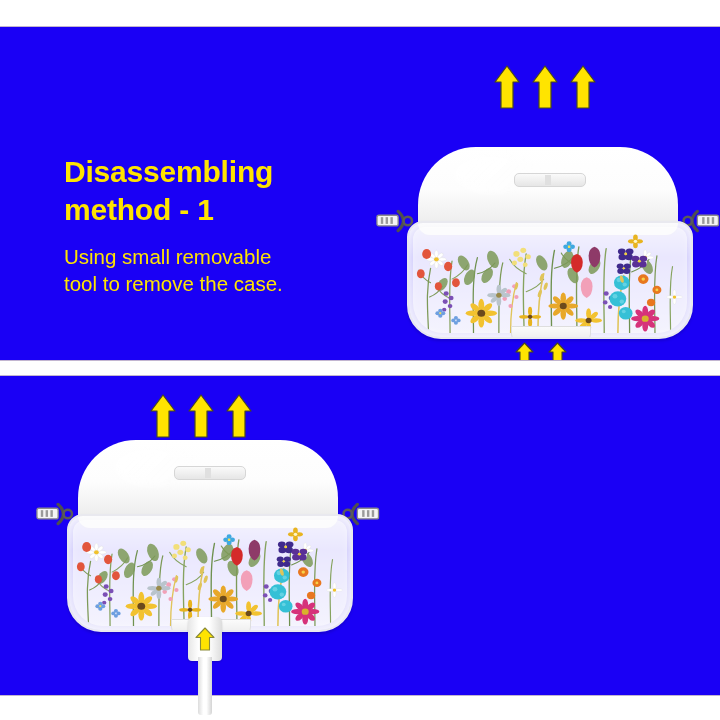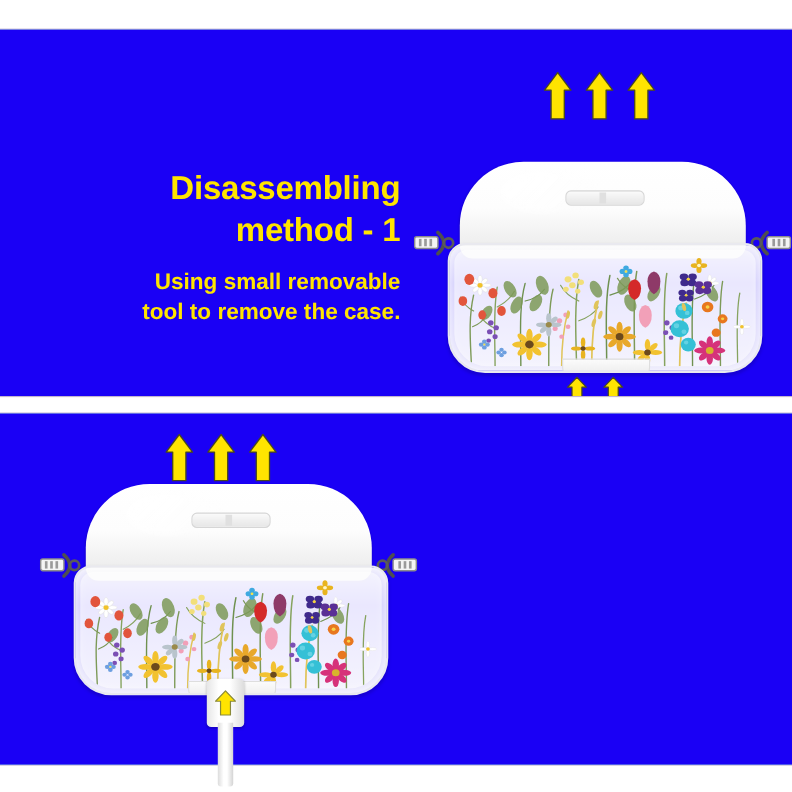--- a/index.html
+++ b/index.html
@@ -4,24 +4,23 @@
 <style>
   html, body {
     margin: 0;
     padding: 0;
     background: #ffffff;
   }
   #root {
     position: relative;
     width: 720px;
     height: 720px;
-    background: #0ea5e9;
+    background: #fef9c3;
     overflow: hidden;
     font-family: "Liberation Sans", sans-serif;
-    text-align: right;
   }
 
   
   .panel {
     position: absolute;
     left: 0;
     width: 720px;
     background: #1a00f5;
     overflow: hidden;
   }
@@ -52,21 +51,21 @@
     font-size: 30px;
     font-weight: bold;
     line-height: 1.26;
     letter-spacing: -0.2px;
     margin: 0;
     white-space: pre-line;
   }
   .subline {
     color: #ffe400;
     font-size: 20.5px;
-    font-weight: bold;
+    font-weight: normal;
     line-height: 1.33;
     margin: 14px 0 0 0;
     white-space: pre-line;
   }
 
   
   .arrow { position: absolute; }
   .arrow svg { display: block; width: 100%; height: 100%; }
 
   

